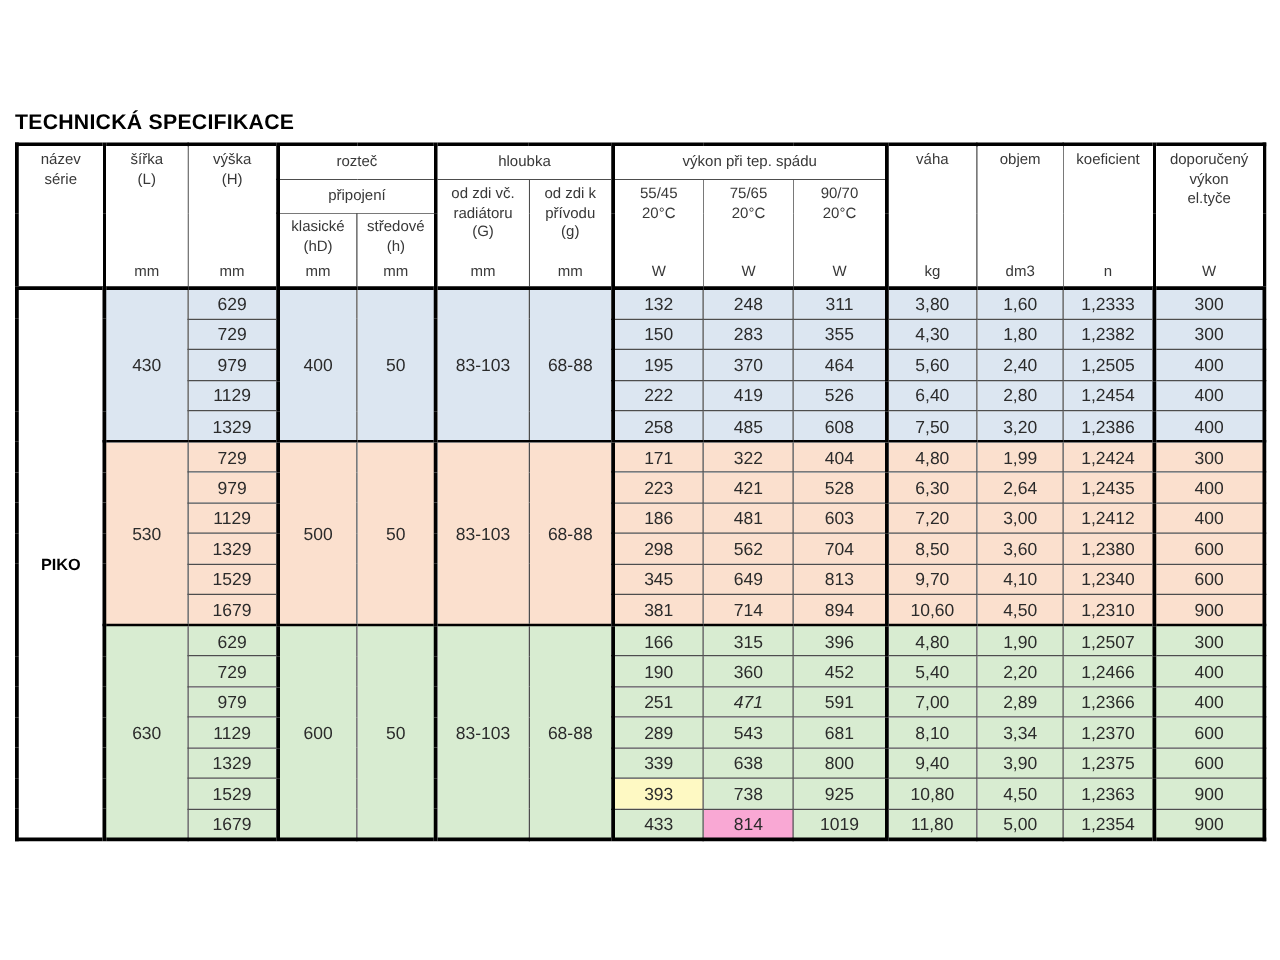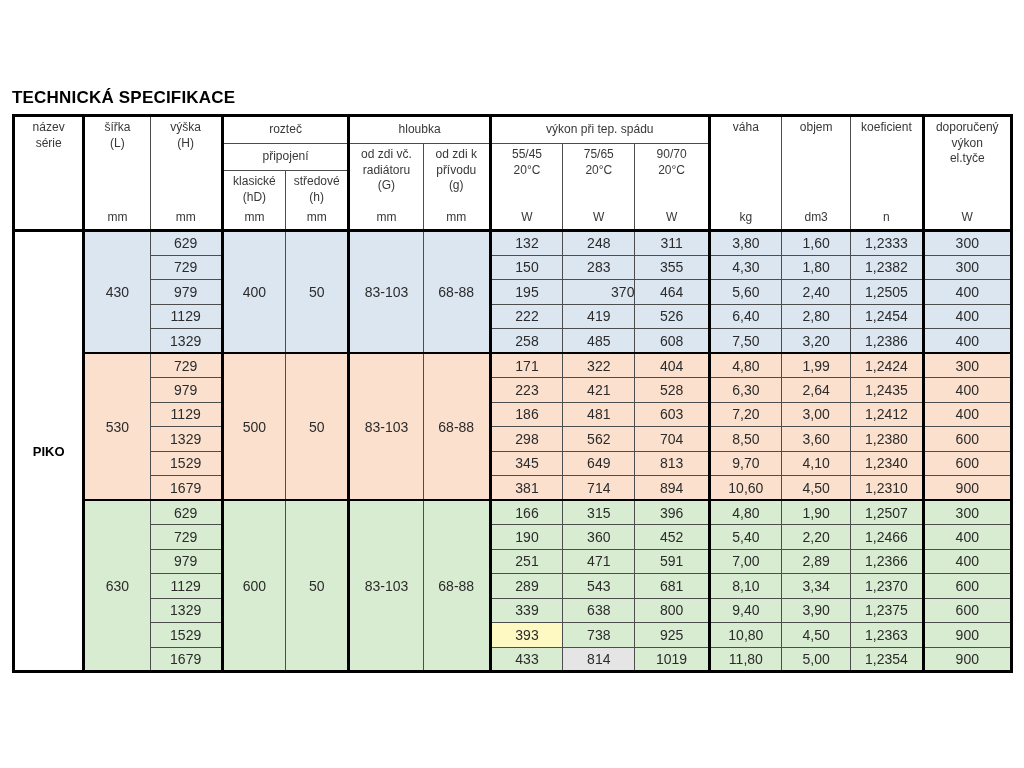--- a/index.html
+++ b/index.html
@@ -135,21 +135,21 @@
           <td style="background: rgb(220, 230, 241);">283</td>
           <td class="t-r" style="background: rgb(220, 230, 241);">355</td>
           <td style="background: rgb(220, 230, 241);">4,30</td>
           <td style="background: rgb(220, 230, 241);">1,80</td>
           <td class="t-r" style="background: rgb(220, 230, 241);">1,2382</td>
           <td style="background: rgb(220, 230, 241);">300</td>
         </tr>
         <tr>
           <td class="t-r" style="background: rgb(220, 230, 241);">979</td>
           <td style="background: rgb(220, 230, 241);">195</td>
-          <td style="background: rgb(220, 230, 241); text-align: right;">370</td>
+          <td style="background: rgb(220, 230, 241);">370</td>
           <td class="t-r" style="background: rgb(220, 230, 241);">464</td>
           <td style="background: rgb(220, 230, 241);">5,60</td>
           <td style="background: rgb(220, 230, 241);">2,40</td>
           <td class="t-r" style="background: rgb(220, 230, 241);">1,2505</td>
           <td style="background: rgb(220, 230, 241);">400</td>
         </tr>
         <tr>
           <td class="t-r" style="background: rgb(220, 230, 241);">1129</td>
           <td style="background: rgb(220, 230, 241);">222</td>
           <td style="background: rgb(220, 230, 241);">419</td>
@@ -255,21 +255,21 @@
           <td style="background: rgb(216, 236, 209);">360</td>
           <td class="t-r" style="background: rgb(216, 236, 209);">452</td>
           <td style="background: rgb(216, 236, 209);">5,40</td>
           <td style="background: rgb(216, 236, 209);">2,20</td>
           <td class="t-r" style="background: rgb(216, 236, 209);">1,2466</td>
           <td style="background: rgb(216, 236, 209);">400</td>
         </tr>
         <tr>
           <td class="t-r" style="background: rgb(216, 236, 209);">979</td>
           <td style="background: rgb(216, 236, 209);">251</td>
-          <td style="background: rgb(216, 236, 209);">471</td>
+          <td style="background: rgb(216, 236, 209); font-style: italic;">471</td>
           <td class="t-r" style="background: rgb(216, 236, 209);">591</td>
           <td style="background: rgb(216, 236, 209);">7,00</td>
           <td style="background: rgb(216, 236, 209);">2,89</td>
           <td class="t-r" style="background: rgb(216, 236, 209);">1,2366</td>
           <td style="background: rgb(216, 236, 209);">400</td>
         </tr>
         <tr>
           <td class="t-r" style="background: rgb(216, 236, 209);">1129</td>
           <td style="background: rgb(216, 236, 209);">289</td>
           <td style="background: rgb(216, 236, 209);">543</td>
@@ -295,21 +295,21 @@
           <td style="background: rgb(216, 236, 209);">738</td>
           <td class="t-r" style="background: rgb(216, 236, 209);">925</td>
           <td style="background: rgb(216, 236, 209);">10,80</td>
           <td style="background: rgb(216, 236, 209);">4,50</td>
           <td class="t-r" style="background: rgb(216, 236, 209);">1,2363</td>
           <td style="background: rgb(216, 236, 209);">900</td>
         </tr>
         <tr>
           <td class="t-r" style="background: rgb(216, 236, 209);">1679</td>
           <td style="background: rgb(216, 236, 209);">433</td>
-          <td style="background: #e5e5e5; margin-top: 28px;">814</td>
+          <td style="background: #f9a8d4; margin-top: 28px;">814</td>
           <td class="t-r" style="background: rgb(216, 236, 209);">1019</td>
           <td style="background: rgb(216, 236, 209);">11,80</td>
           <td style="background: rgb(216, 236, 209);">5,00</td>
           <td class="t-r" style="background: rgb(216, 236, 209);">1,2354</td>
           <td style="background: rgb(216, 236, 209);">900</td>
         </tr>
       </tbody>
   </table>
 </div>
 

